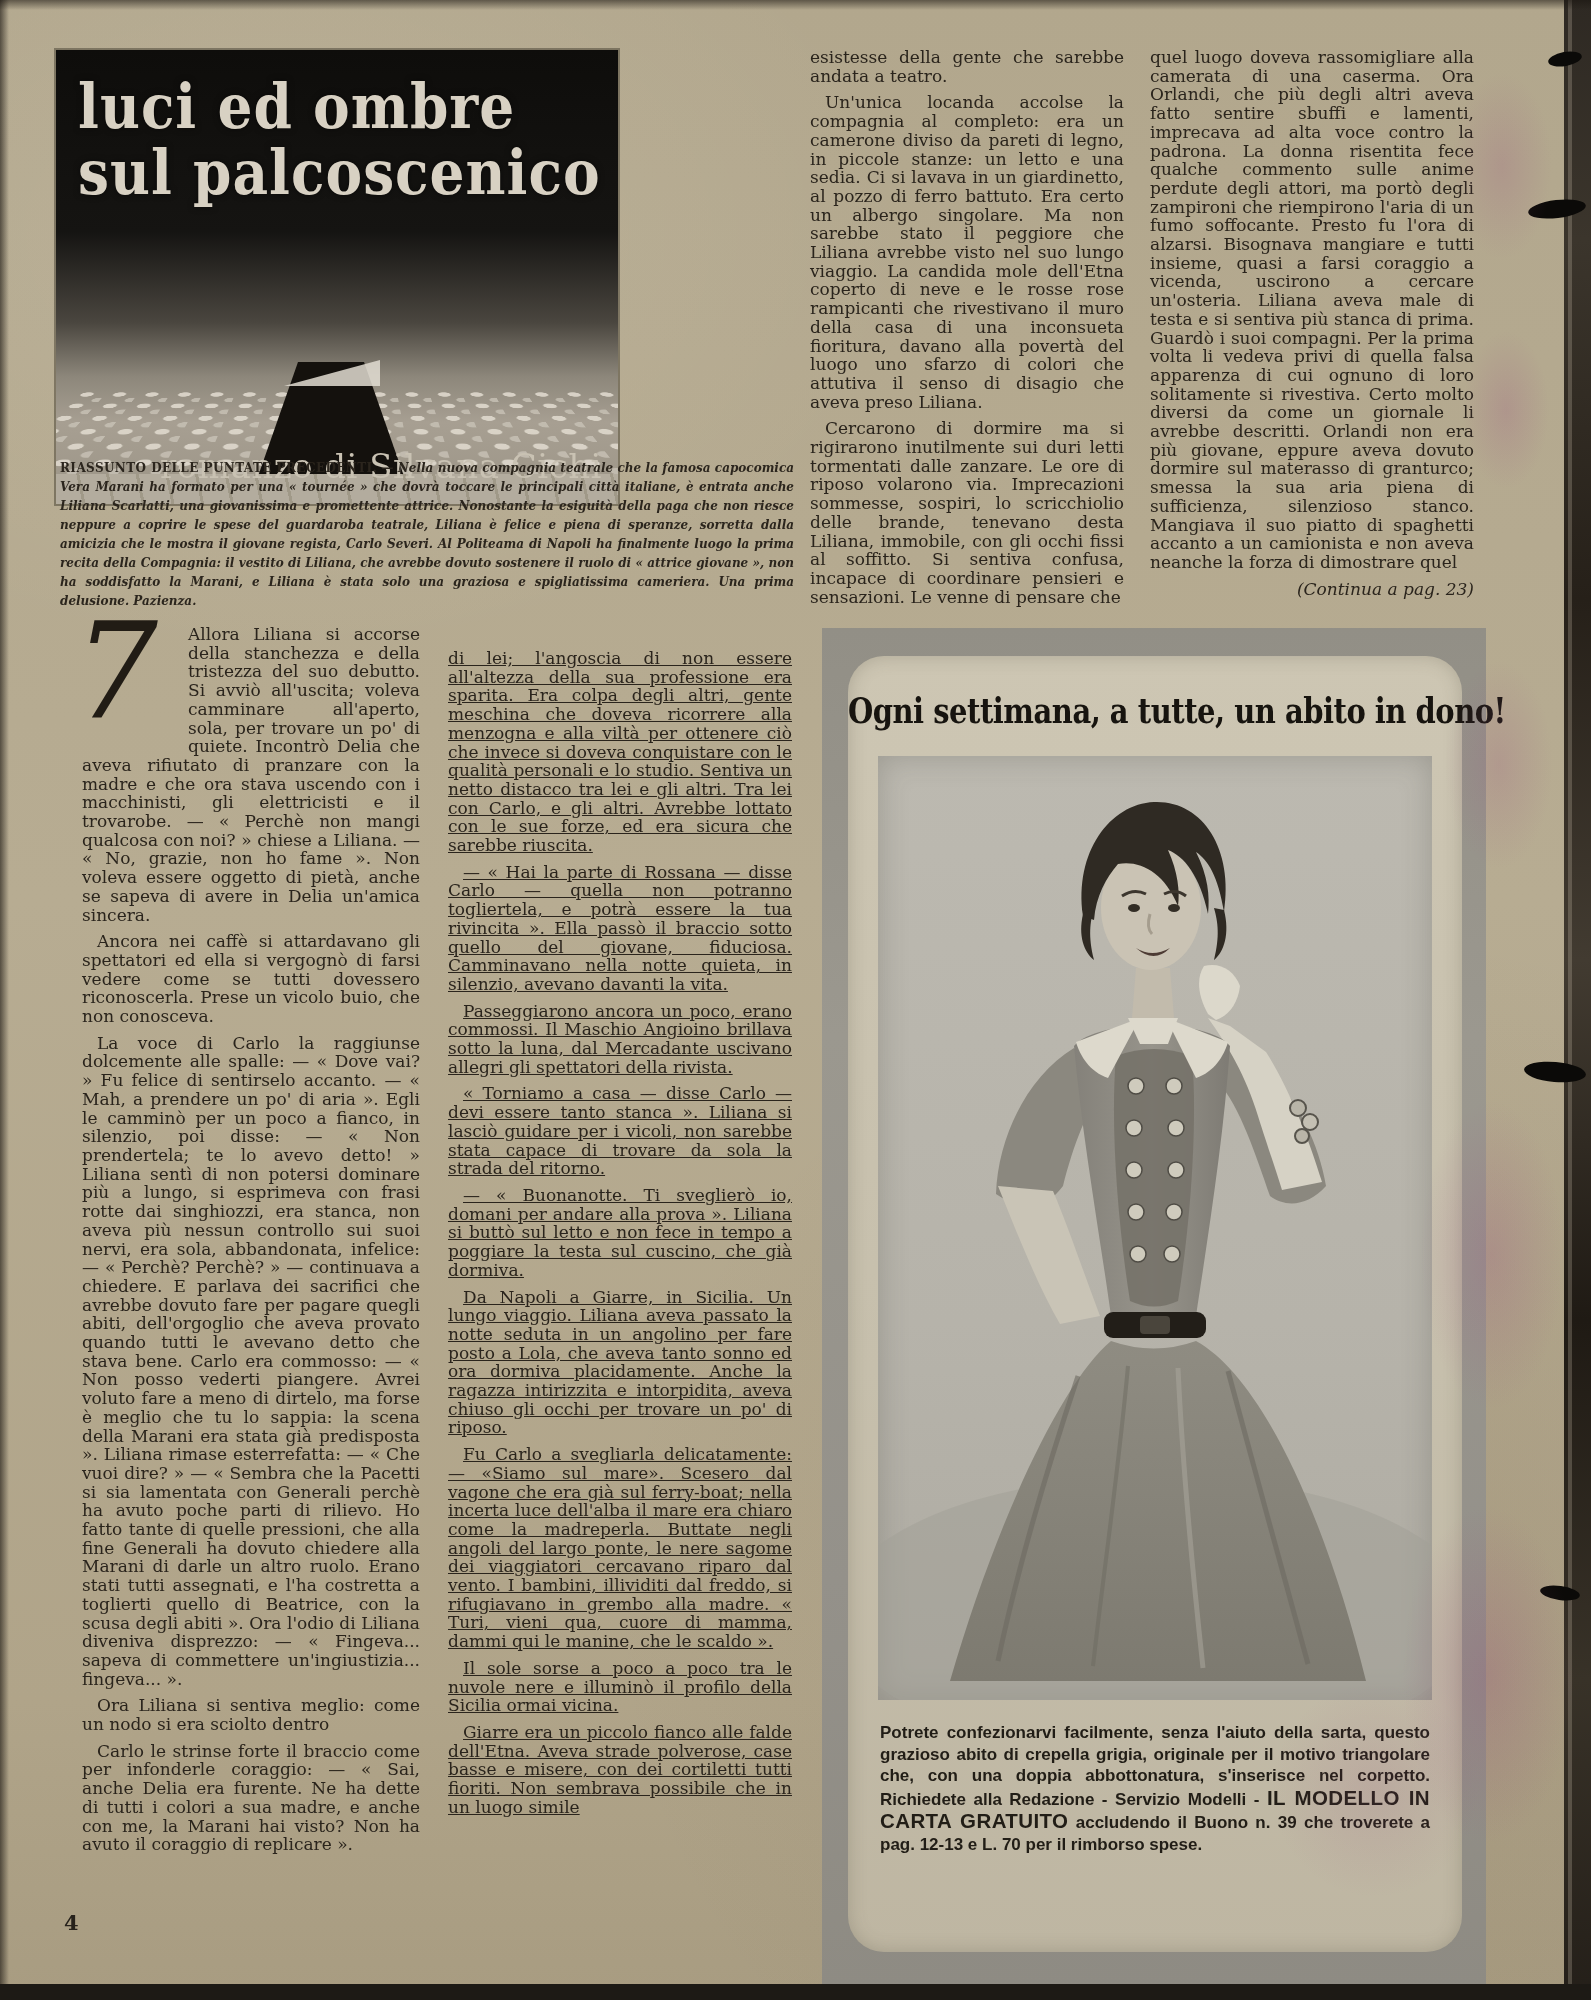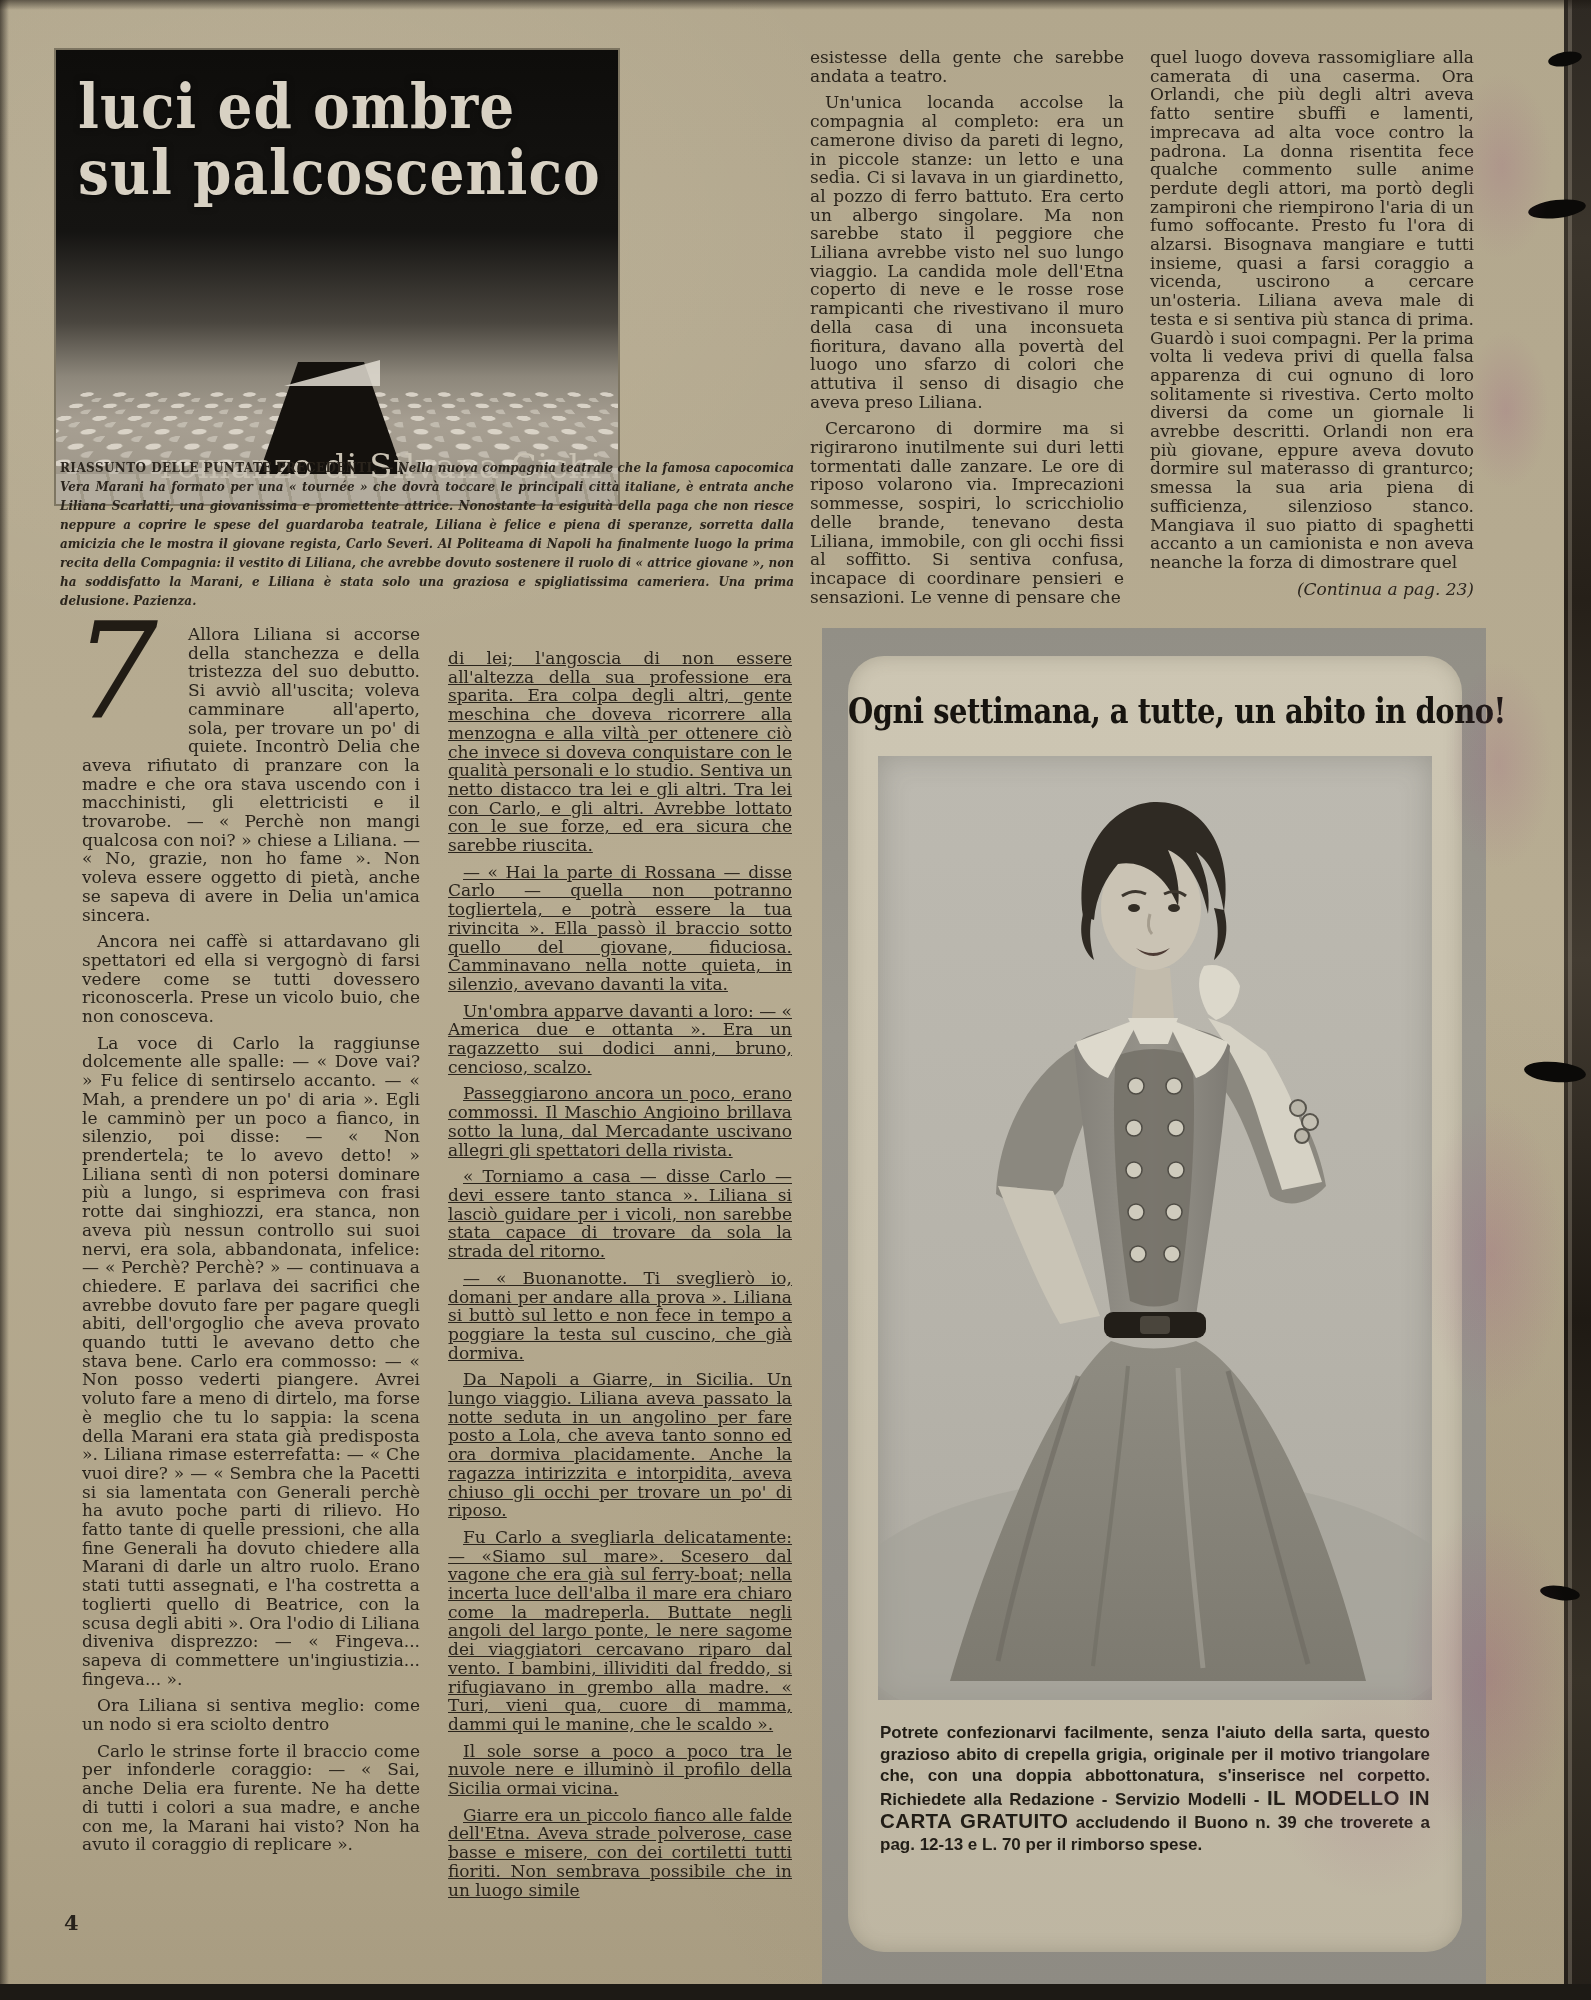--- a/index.html
+++ b/index.html
@@ -110,21 +110,20 @@
     <p class="first">Allora Liliana si accorse della stanchezza e della tristezza del suo debutto. Si avviò all'uscita; voleva camminare all'aperto, sola, per trovare un po' di quiete. Incontrò Delia che aveva rifiutato di pranzare con la madre e che ora stava uscendo con i macchinisti, gli elettricisti e il trovarobe. — « Perchè non mangi qualcosa con noi? » chiese a Liliana. — « No, grazie, non ho fame ». Non voleva essere oggetto di pietà, anche se sapeva di avere in Delia un'amica sincera.</p>
     <p>Ancora nei caffè si attardavano gli spettatori ed ella si vergognò di farsi vedere come se tutti dovessero riconoscerla. Prese un vicolo buio, che non conosceva.</p>
     <p>La voce di Carlo la raggiunse dolcemente alle spalle: — « Dove vai? » Fu felice di sentirselo accanto. — « Mah, a prendere un po' di aria ». Egli le camminò per un poco a fianco, in silenzio, poi disse: — « Non prendertela; te lo avevo detto! » Liliana sentì di non potersi dominare più a lungo, si esprimeva con frasi rotte dai singhiozzi, era stanca, non aveva più nessun controllo sui suoi nervi, era sola, abbandonata, infelice: — « Perchè? Perchè? » — continuava a chiedere. E parlava dei sacrifici che avrebbe dovuto fare per pagare quegli abiti, dell'orgoglio che aveva provato quando tutti le avevano detto che stava bene. Carlo era commosso: — « Non posso vederti piangere. Avrei voluto fare a meno di dirtelo, ma forse è meglio che tu lo sappia: la scena della Marani era stata già predisposta ». Liliana rimase esterrefatta: — « Che vuoi dire? » — « Sembra che la Pacetti si sia lamentata con Generali perchè ha avuto poche parti di rilievo. Ho fatto tante di quelle pressioni, che alla fine Generali ha dovuto chiedere alla Marani di darle un altro ruolo. Erano stati tutti assegnati, e l'ha costretta a toglierti quello di Beatrice, con la scusa degli abiti ». Ora l'odio di Liliana diveniva disprezzo: — « Fingeva... sapeva di commettere un'ingiustizia... fingeva... ».</p>
     <p>Ora Liliana si sentiva meglio: come un nodo si era sciolto dentro</p>
     <p>Carlo le strinse forte il braccio come per infonderle coraggio: — « Sai, anche Delia era furente. Ne ha dette di tutti i colori a sua madre, e anche con me, la Marani hai visto? Non ha avuto il coraggio di replicare ».</p>
   </div>
 
   <div class="col" id="col2">
     <p class="first">di lei; l'angoscia di non essere all'altezza della sua professione era sparita. Era colpa degli altri, gente meschina che doveva ricorrere alla menzogna e alla viltà per ottenere ciò che invece si doveva conquistare con le qualità personali e lo studio. Sentiva un netto distacco tra lei e gli altri. Tra lei con Carlo, e gli altri. Avrebbe lottato con le sue forze, ed era sicura che sarebbe riuscita.</p>
     <p>— « Hai la parte di Rossana — disse Carlo — quella non potranno togliertela, e potrà essere la tua rivincita ». Ella passò il braccio sotto quello del giovane, fiduciosa. Camminavano nella notte quieta, in silenzio, avevano davanti la vita.</p>
-    <p>Un'ombra apparve davanti a loro: — « America due e ottanta ». Era un ragazzetto sui dodici anni, bruno, cencioso, scalzo.</p>
     <p>Passeggiarono ancora un poco, erano commossi. Il Maschio Angioino brillava sotto la luna, dal Mercadante uscivano allegri gli spettatori della rivista.</p>
     <p>« Torniamo a casa — disse Carlo — devi essere tanto stanca ». Liliana si lasciò guidare per i vicoli, non sarebbe stata capace di trovare da sola la strada del ritorno.</p>
     <p>— « Buonanotte. Ti sveglierò io, domani per andare alla prova ». Liliana si buttò sul letto e non fece in tempo a poggiare la testa sul cuscino, che già dormiva.</p>
     <p>Da Napoli a Giarre, in Sicilia. Un lungo viaggio. Liliana aveva passato la notte seduta in un angolino per fare posto a Lola, che aveva tanto sonno ed ora dormiva placidamente. Anche la ragazza intirizzita e intorpidita, aveva chiuso gli occhi per trovare un po' di riposo.</p>
     <p>Fu Carlo a svegliarla delicatamente: — «Siamo sul mare». Scesero dal vagone che era già sul ferry-boat; nella incerta luce dell'alba il mare era chiaro come la madreperla. Buttate negli angoli del largo ponte, le nere sagome dei viaggiatori cercavano riparo dal vento. I bambini, illividiti dal freddo, si rifugiavano in grembo alla madre. « Turi, vieni qua, cuore di mamma, dammi qui le manine, che le scaldo ».</p>
     <p>Il sole sorse a poco a poco tra le nuvole nere e illuminò il profilo della Sicilia ormai vicina.</p>
     <p>Giarre era un piccolo fianco alle falde dell'Etna. Aveva strade polverose, case basse e misere, con dei cortiletti tutti fioriti. Non sembrava possibile che in un luogo simile</p>
   </div>
 
   <div class="col" id="col3">

